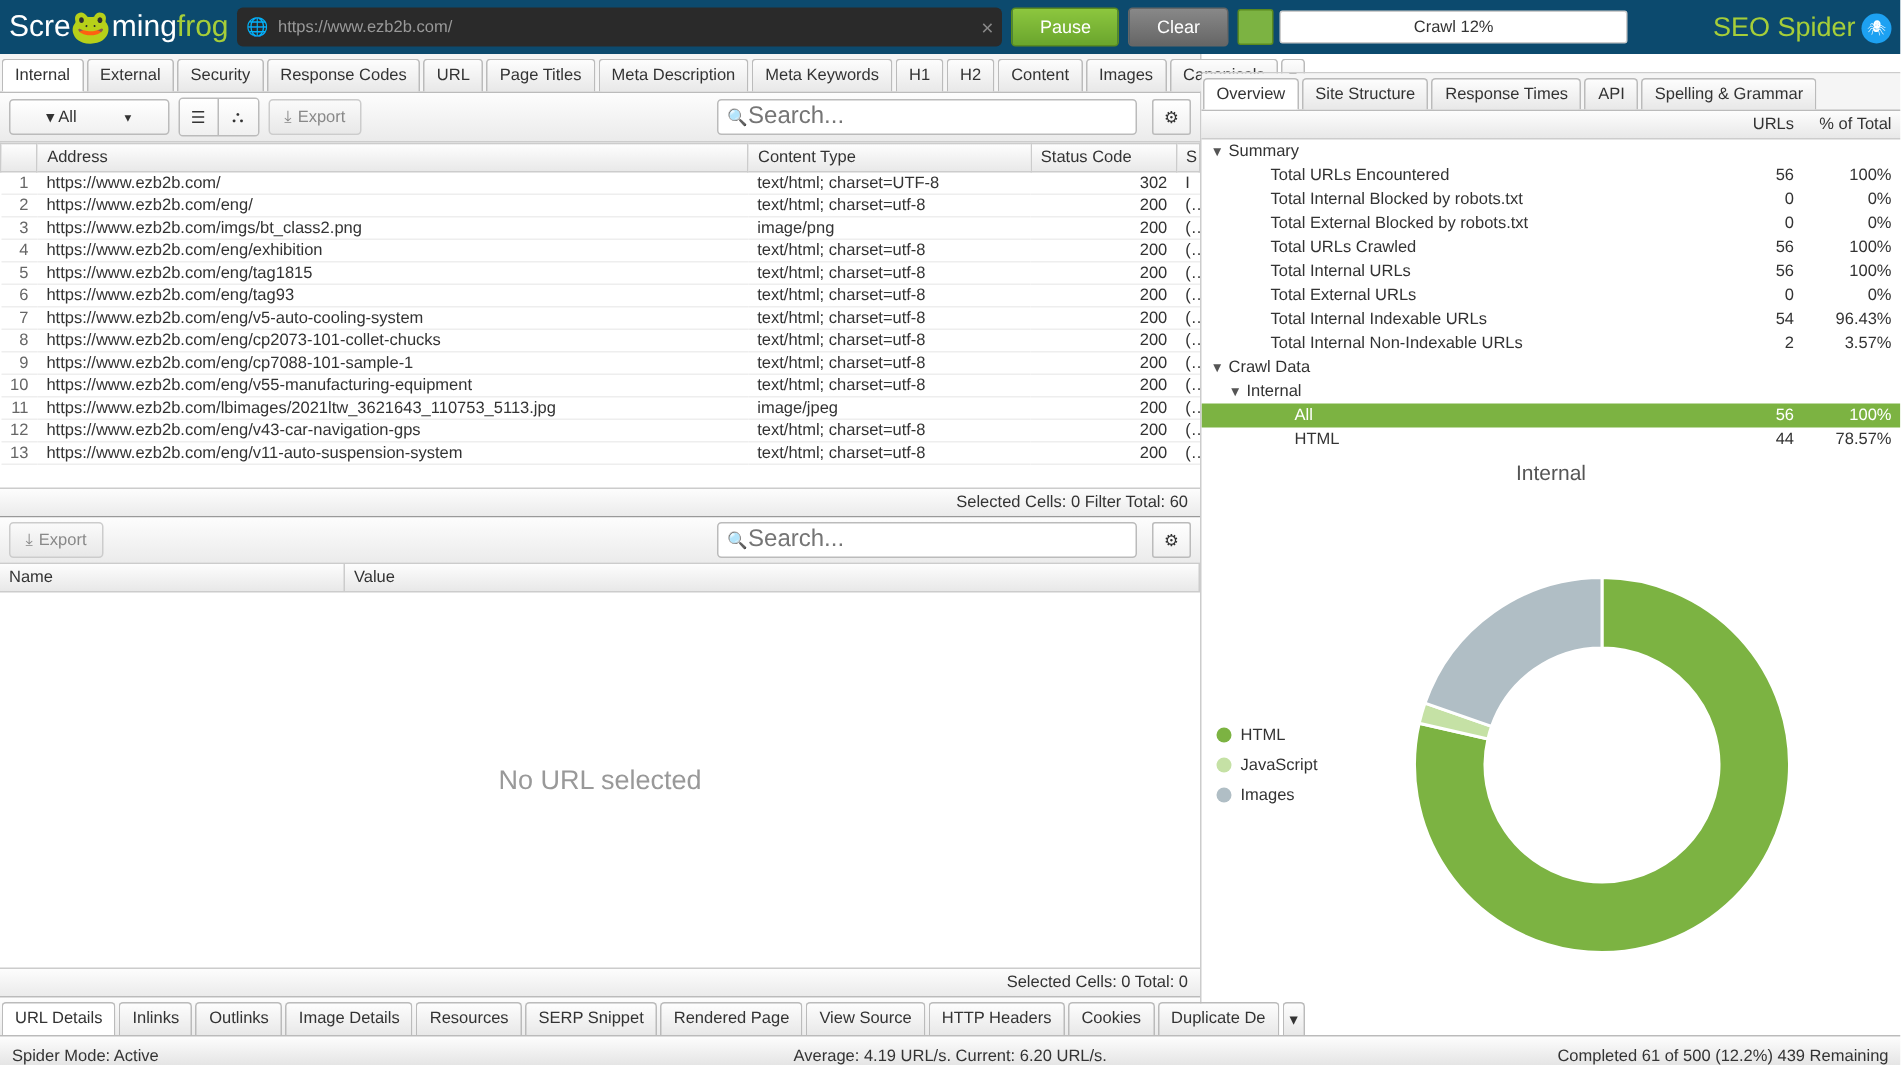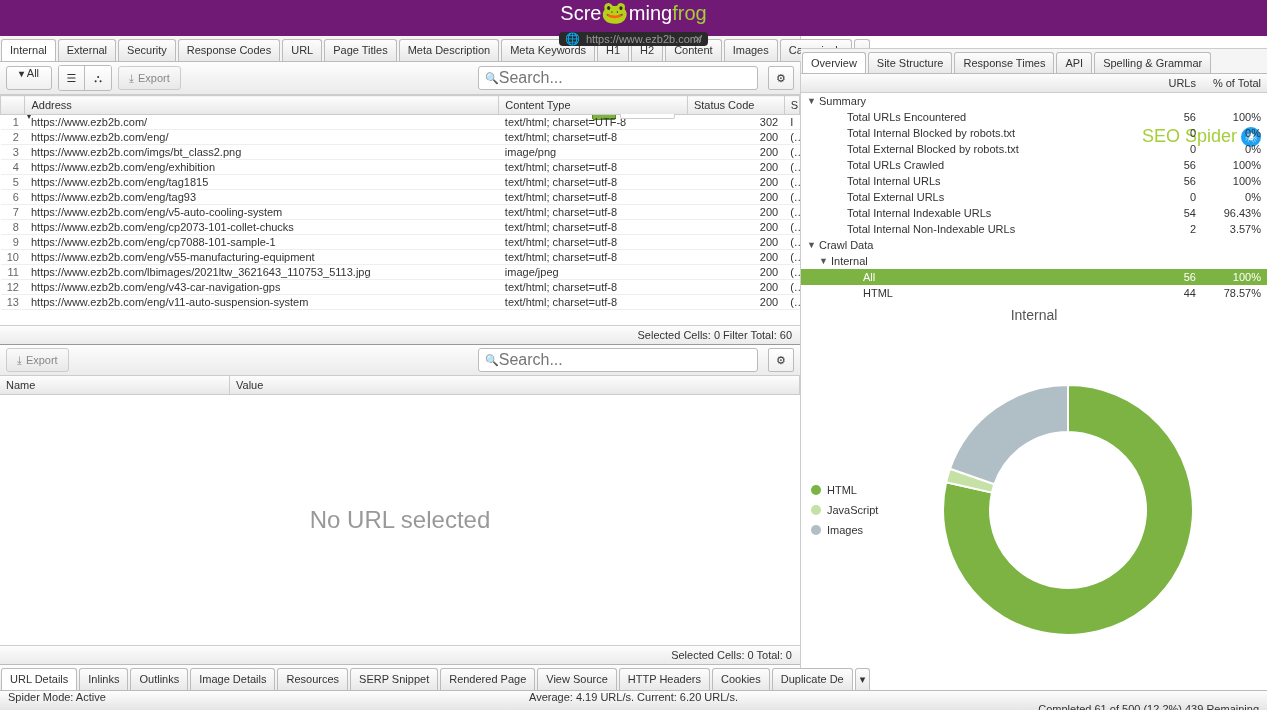--- a/index.html
+++ b/index.html
@@ -1,18 +1,18 @@
 <!DOCTYPE html>
 <html><head>
 <meta charset="utf-8">
 <style>
 * { box-sizing: border-box; margin: 0; padding: 0; font-family: Arial, Helvetica, sans-serif; }
 body { font-size: 11px; color: #333; background: #fff; overflow: hidden; }
 
-.topbar { height: 36px; background: #701a75; display: flex; align-items: center; padding: 0 6px; gap: 6px; flex-direction: column; }
+.topbar { height: 36px; background: #0c4a6e; display: flex; align-items: center; padding: 0 6px; gap: 6px; }
 .logo { color: #a6ce39; font-size: 20px; font-weight: 400; display: flex; align-items: center; white-space: nowrap; }
 .logo .white { color: #fff; }
 .url-box { flex: 1; background: #2a2a2a; border-radius: 4px; height: 26px; display: flex; align-items: center; padding: 0 6px; color: #999; position: relative; max-width: 510px; }
 .url-box .globe { color: #888; margin-right: 6px; font-size: 12px; }
 .url-box .closex { position: absolute; right: 6px; color: #888; font-size: 14px; cursor: pointer; }
 .btn { border: 1px solid #666; background: linear-gradient(#888,#666); color: #fff; height: 26px; padding: 0 18px; border-radius: 3px; cursor: pointer; font-size: 12px; }
 .btn.green { background: linear-gradient(#8cc63e,#6aa52d); border-color: #5a8a1f; }
 .progress-wrap { flex: 1; display: flex; align-items: center; gap: 4px; max-width: 260px; }
 .progress-sq { width: 24px; height: 24px; background: #7cb342; border: 1px solid #5a8a1f; border-radius: 2px; }
 .progress-bar { flex: 1; height: 22px; background: #fff; border: 1px solid #ccc; border-radius: 2px; position: relative; display: flex; align-items: center; justify-content: center; color: #333; font-size: 11px; }
@@ -22,21 +22,21 @@
 .main { display: flex; height: calc(100vh - 36px - 20px); }
 .left { flex: 1; min-width: 0; border-right: 1px solid #ccc; display: flex; flex-direction: column; }
 .right { width: 466px; display: flex; flex-direction: column; border-top: 1px solid #ccc; margin-top: 12px; }
 
 .tabs { display: flex; background: #f5f5f5; border-bottom: 1px solid #bbb; }
 .tab { padding: 4px 8px; border: 1px solid #bbb; border-bottom: none; background: linear-gradient(#fdfdfd,#e8e8e8); margin: 3px 1px 0; border-radius: 3px 3px 0 0; font-size: 11px; cursor: pointer; white-space: nowrap; }
 .tab.active { background: #fff; position: relative; z-index: 2; }
 .tab.overflow { padding: 4px 4px; }
 
 .toolbar { display: flex; align-items: center; padding: 3px 6px; gap: 6px; background: linear-gradient(#fdfdfd,#ebebeb); border-bottom: 1px solid #ccc; }
-.dropdown-btn { display: inline-flex; align-items: center; gap: 32px; height: 24px; border: 1px solid #bbb; background: linear-gradient(#fff,#f0f0f0); padding: 0 12px; border-radius: 3px; cursor: pointer; flex-direction: column; }
+.dropdown-btn { display: inline-flex; align-items: center; gap: 32px; height: 24px; border: 1px solid #bbb; background: linear-gradient(#fff,#f0f0f0); padding: 0 24px; border-radius: 3px; cursor: pointer; }
 .icon-btn { width: 26px; height: 24px; border: 1px solid #bbb; background: linear-gradient(#fff,#f0f0f0); border-radius: 2px; display: inline-flex; align-items: center; justify-content: center; cursor: pointer; }
 .export-btn { height: 24px; border: 1px solid #ccc; background: linear-gradient(#fafafa,#e8e8e8); padding: 0 10px; border-radius: 3px; color: #888; display: inline-flex; align-items: center; gap: 4px; }
 .search-box { flex: 1; max-width: 280px; margin-left: auto; height: 24px; border: 1px solid #bbb; border-radius: 3px; display: flex; align-items: center; padding: 0 6px; color: #999; background: #fff; }
 .search-box input { border: none; outline: none; flex: 1; font-size: 16px; }
 .settings-icon { margin-left: 4px; }
 
 .grid-wrap { flex: 1; overflow: auto; min-height: 0; }
 .grid { width: 100%; border-collapse: collapse; table-layout: fixed; }
 .grid th { text-align: left; background: linear-gradient(#fdfdfd,#e8e8e8); border: 1px solid #ccc; padding: 3px 6px; font-weight: normal; position: sticky; top: 0; }
 .grid td { border-bottom: 1px solid #eee; padding: 1px 6px; white-space: nowrap; overflow: hidden; text-overflow: ellipsis; }
@@ -46,21 +46,21 @@
 .col-sc { width: 95px; text-align: right; }
 .grid td.col-sc { text-align: right; }
 .col-s { width: 15px; }
 
 .grid-footer { padding: 3px 8px; text-align: right; font-size: 11px; color: #333; border-top: 1px solid #ccc; background: linear-gradient(#fdfdfd,#ebebeb); }
 
 .lower { display: flex; flex-direction: column; border-top: 1px solid #999; flex-shrink: 0; }
 .lower .toolbar { }
 .nv-header { display: flex; background: linear-gradient(#fdfdfd,#e8e8e8); border-bottom: 1px solid #ccc; }
 .nv-header div { padding: 3px 6px; border-right: 1px solid #ccc; }
-.no-url { height: 250px; display: flex; align-items: center; justify-content: center; color: #999; font-size: 24px; }
+.no-url { height: 250px; display: flex; align-items: center; justify-content: center; color: #999; font-size: 18px; }
 
 .bottom-tabs { display: flex; background: linear-gradient(#fdfdfd,#ebebeb); border-top: 1px solid #bbb; }
 
 .right-header { display: flex; background: linear-gradient(#fdfdfd,#e8e8e8); border-bottom: 1px solid #ccc; font-size: 11px; }
 .right-header .rh-urls { margin-left: auto; padding: 3px 6px; width: 65px; text-align: right; }
 .right-header .rh-pct { padding: 3px 6px; width: 65px; text-align: right; }
 
 .tree { overflow: auto; }
 .tree-row { display: flex; align-items: center; padding: 2px 6px; font-size: 11px; }
 .tree-row.sel { background: #7cb342; color: #fff; }
@@ -73,21 +73,21 @@
 .indent2 { padding-left: 34px; }
 .indent3 { padding-left: 50px; }
 
 .chart-title { text-align: center; font-size: 14px; color: #555; padding: 6px; }
 .chart-area { flex: 1; display: flex; align-items: center; padding: 0 10px; }
 .legend { display: flex; flex-direction: column; gap: 8px; font-size: 11px; }
 .legend div { display: flex; align-items: center; gap: 6px; }
 .legend .sw { width: 10px; height: 10px; border-radius: 50%; }
 .donut { flex: 1; display: flex; align-items: center; justify-content: center; }
 
-.statusbar { height: 20px; background: linear-gradient(#fdfdfd,#e5e5e5); border-top: 1px solid #bbb; display: flex; align-items: flex-start; padding: 0 8px; font-size: 11px; color: #333; flex-direction: column; }
+.statusbar { height: 20px; background: linear-gradient(#fdfdfd,#e5e5e5); border-top: 1px solid #bbb; display: flex; align-items: flex-end; padding: 0 8px; font-size: 11px; color: #333; }
 .statusbar .mid { position: absolute; left: 50%; transform: translateX(-50%); }
 .statusbar .rgt { margin-left: auto; }
 </style>
 </head>
 <body>
 
 <div class="topbar">
   <div class="logo">
     <span class="white">Scre</span>
       <span style="color:#a6ce39;font-size:22px;">🐸</span>

